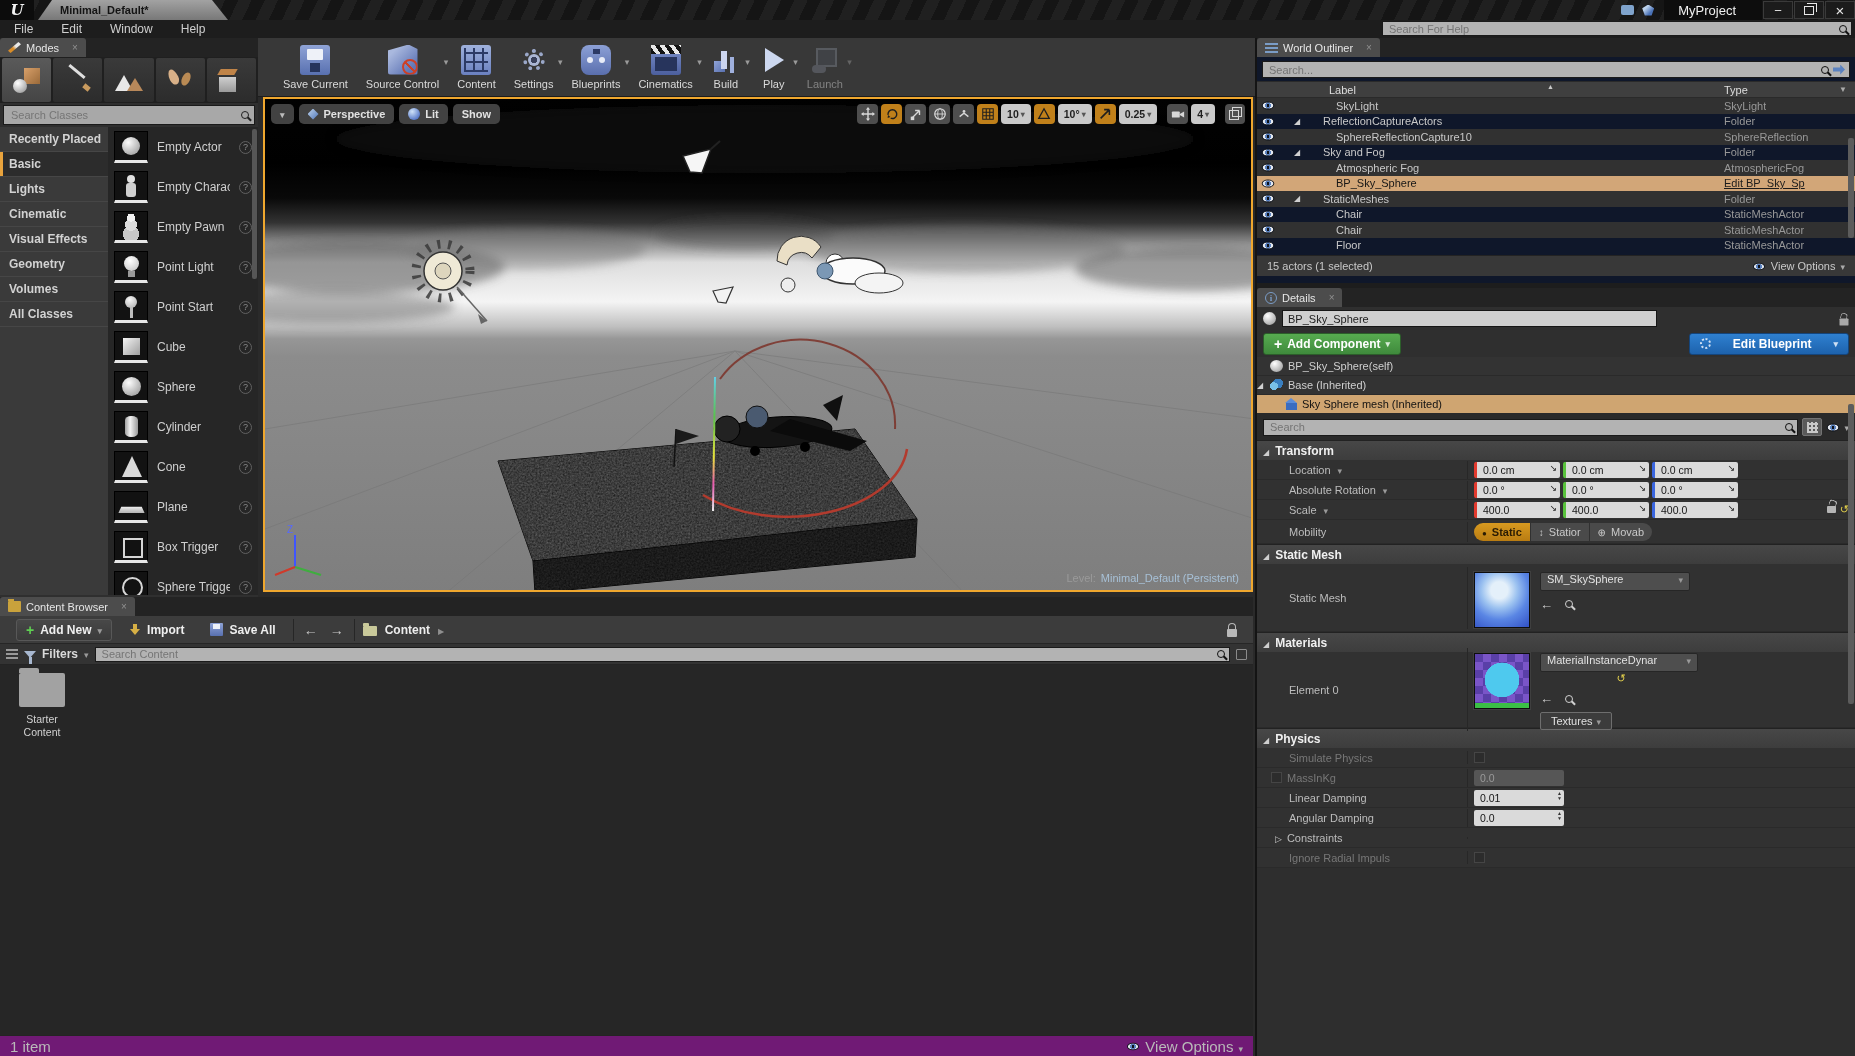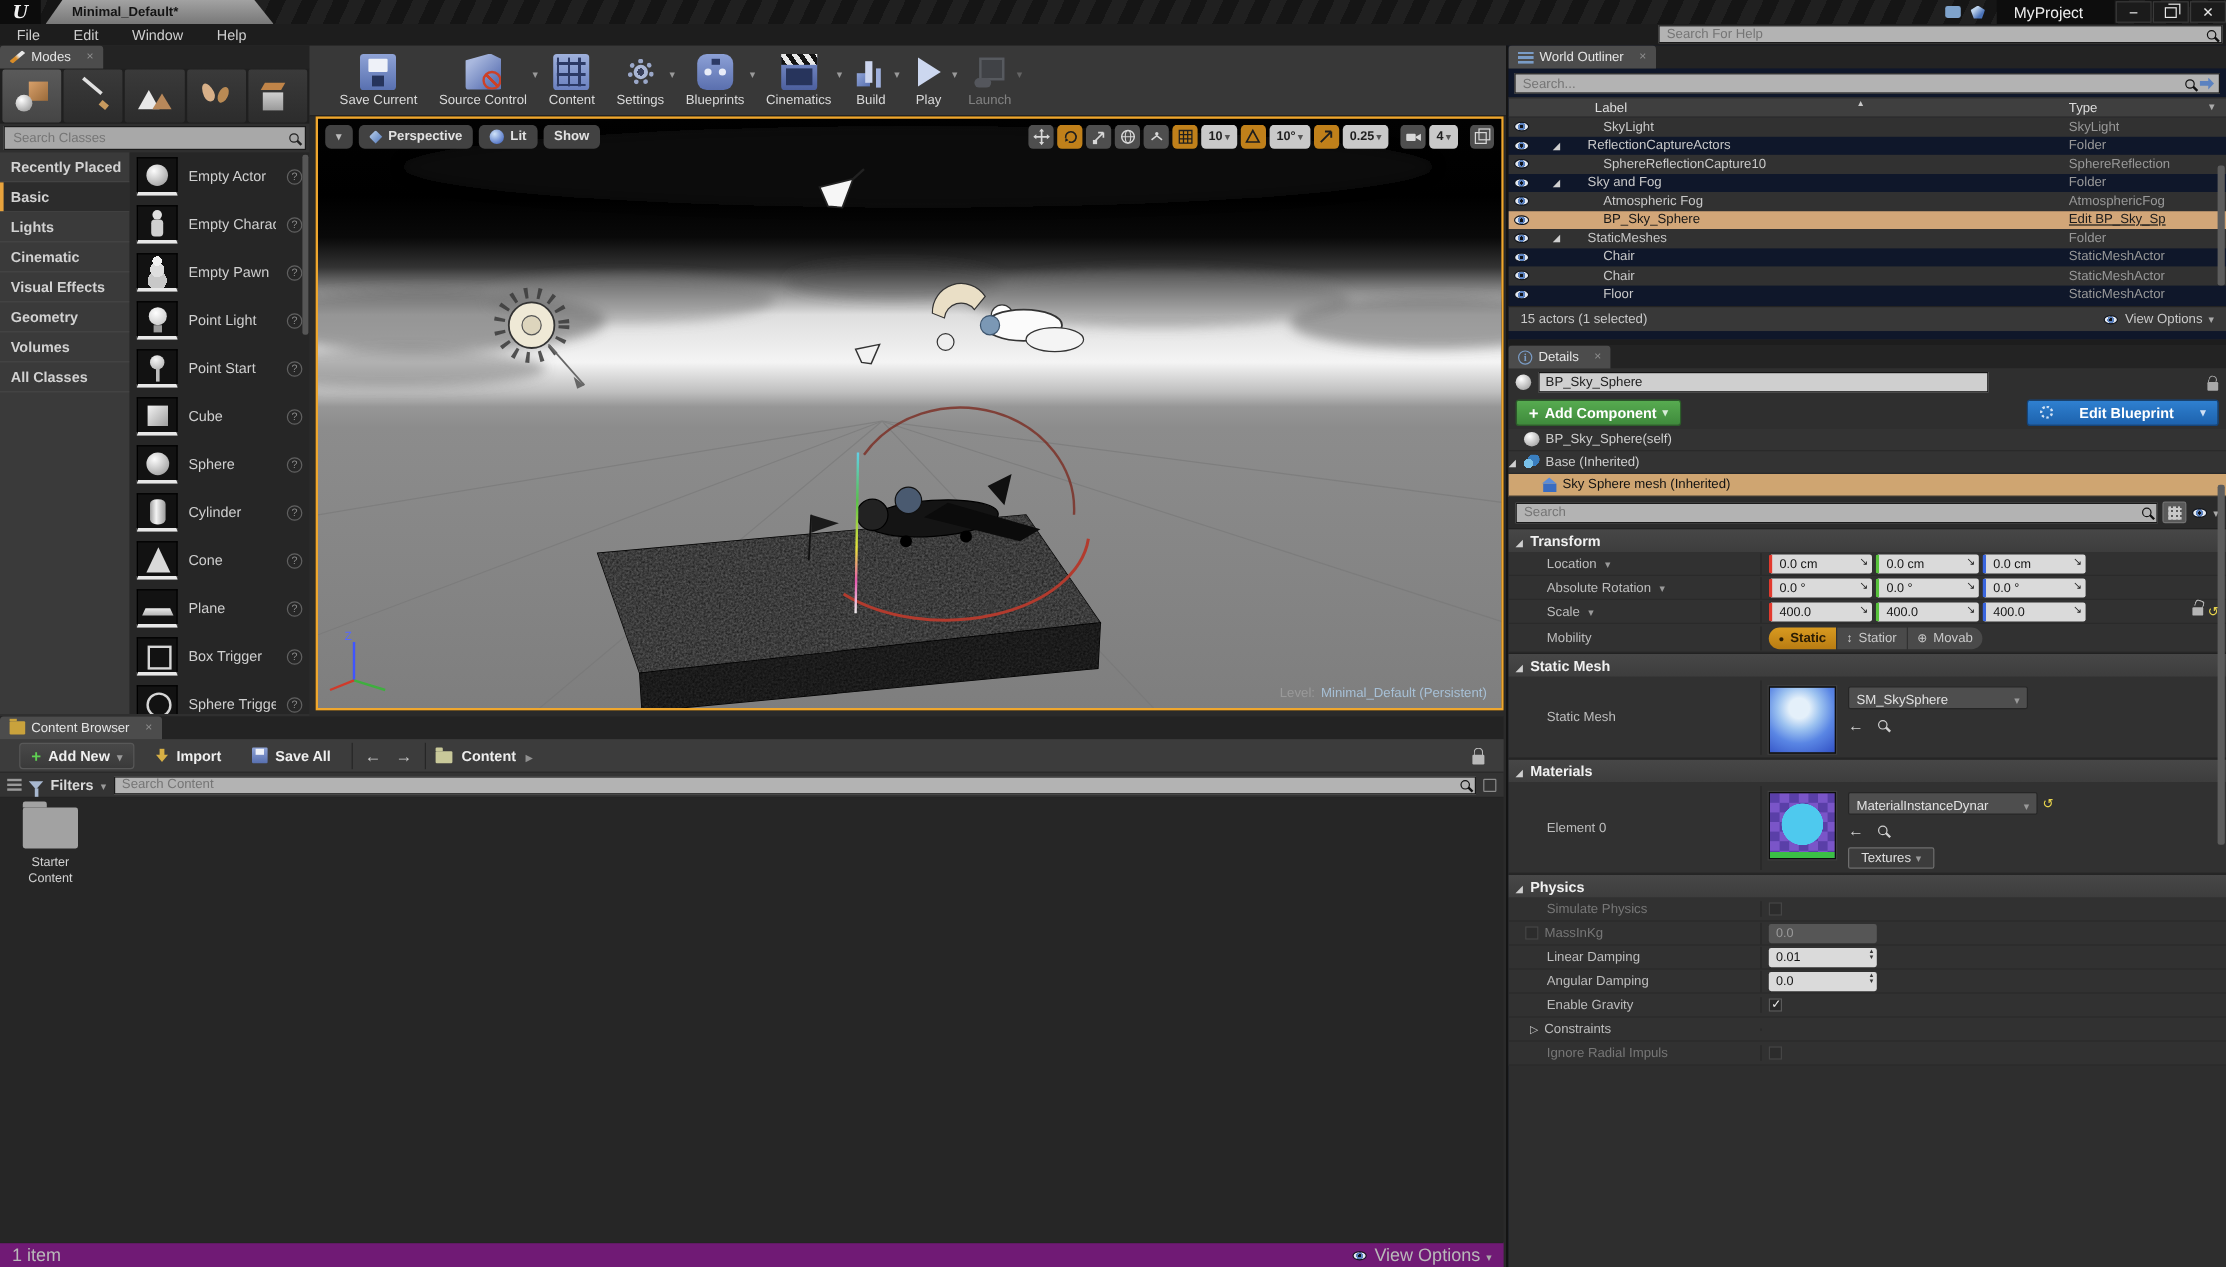--- a/index.html
+++ b/index.html
@@ -297,21 +297,21 @@
   .mob-ico::before{font-size:10px;}
   .mob-ico.i-static::before{content:"●";font-size:8px;}
   .mob-ico.i-stationary::before{content:"↕";}
   .mob-ico.i-movable::before{content:"⊕";}
   .thumb{width:56px;height:56px;border:1px solid #0d0d0d;box-shadow:0 0 0 1px #3f3f3f;flex:none;}
   .thumb.skysphere{background:radial-gradient(circle at 45% 32%,#e4f0fa 0 18%,#9cc2f0 38%,#5a86e4 62%,#3150c4 100%);}
   .thumb.material{background:
      radial-gradient(circle at 50% 48%,#4ec9ee 0 44%,transparent 45%),
      linear-gradient(#3bbf46 0 0) bottom/100% 5px no-repeat,
      repeating-conic-gradient(#7a55c8 0 25%,#5a3fa8 0 50%);background-size:auto,100% 5px,16px 16px;}
-  .dd-dark{height:19px;background:#4e4e4e;border:1px solid #262626;border-radius:2px;display:flex;align-items:flex-end;
+  .dd-dark{height:19px;background:#4e4e4e;border:1px solid #262626;border-radius:2px;display:flex;align-items:flex-start;
     padding:0 6px;color:#e2e2e2;font-size:11px;gap:8px;}
   .dd-dark .caret-sm{margin-left:auto;}
   .asset-tools{display:flex;align-items:center;gap:12px;margin-top:6px;color:#d0d0d0;}
   .use-arrow::before{content:"←";font-weight:bold;font-size:13px;}
   .browse-mag{color:#d0d0d0;}
   .tex-btn{margin-top:6px;height:18px;width:72px;background:#3c3c3c;border:1px solid #6e6e6e;border-radius:2px;
     display:flex;align-items:center;justify-content:center;gap:4px;color:#e0e0e0;font-size:11px;}
   .cb{width:11px;height:11px;background:#282828;border:1px solid #5a5a5a;flex:none;position:relative;}
   .cb.checked::before{content:"✓";position:absolute;left:1px;top:-2px;color:#ececec;font-size:10px;}
   .cb.disabled{opacity:.5;}
@@ -1101,21 +1101,21 @@
         <span class="arr"></span>
         <span class="sec-title">Materials</span>
       </div>
       <div class="prow" style="height:76px;">
         <span class="plabel">
             <span>Element 0</span>
           </span>
         <span class="pval" style="align-items:flex-start;padding-top:5px;gap:10px;">
           <span class="thumb material"></span>
           <span style="display:flex;flex-direction:column;">
-            <span style="display:flex;align-items:center;">
+            <span style="display:flex;align-items:center;flex-direction:column;">
               <span class="dd-dark" style="width:158px;">
                 <span>MaterialInstanceDynar</span>
                   <span class="caret-sm"></span>
               </span>
               <span class="reset-ico"></span>
             </span>
             <span class="asset-tools">
               <span class="use-arrow"></span>
               <span class="mag browse-mag"></span>
             </span>
@@ -1166,28 +1166,20 @@
             <span>Angular Damping</span>
           </span>
         <span class="pval">
             <span class="pfield">
               <span>0.0</span>
               <span class="spin"></span>
             </span>
           </span>
       </div>
       <div class="prow">
-        <span class="plabel">
-            <span>Enable Gravity</span>
-          </span>
-        <span class="pval">
-            <span class="cb checked"></span>
-          </span>
-      </div>
-      <div class="prow">
         <span class="plabel" style="padding-left:18px;">
           <span class="exp-hollow"></span>
           <span>Constraints</span>
         </span>
         <span class="pval"></span>
       </div>
       <div class="prow">
         <span class="plabel dim">
             <span>Ignore Radial Impuls</span>
           </span>

